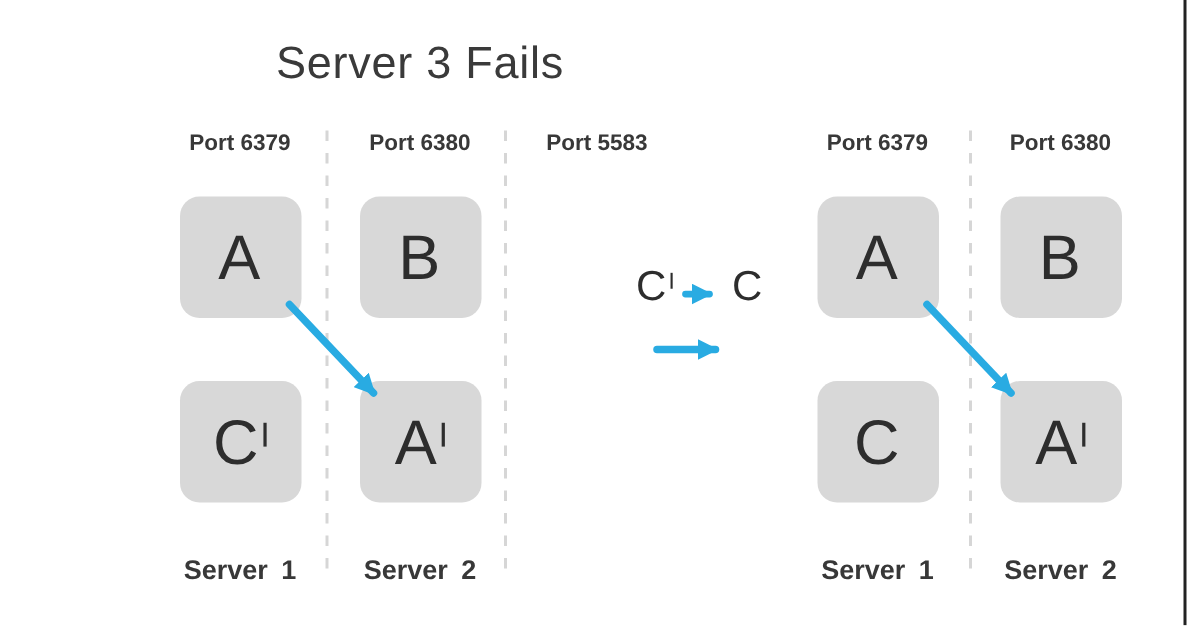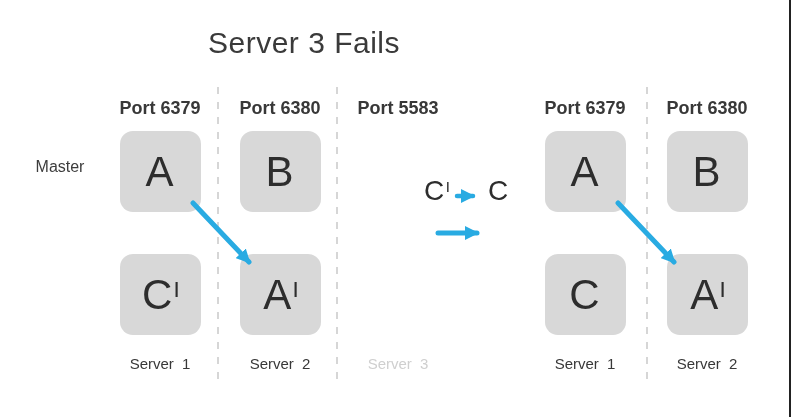--- a/index.html
+++ b/index.html
@@ -17,49 +17,48 @@
     background:#ffffff;
     overflow:hidden;
     font-family:"Liberation Sans","DejaVu Sans",sans-serif;
     color:var(--text-dark);
   }
   .title{
     position:absolute;left:0;top:26px;width:560px;
     text-align:center;
     font-size:30px;font-weight:400;letter-spacing:.5px;
     color:var(--text-dark);
-    margin-left:24px;
   }
   .port-label{
-    position:absolute;top:98px;width:120px;height:20px;
+    position:absolute;top:86px;width:120px;height:20px;
     text-align:center;line-height:20px;
-    font-size:18px;font-weight:700;color:#383838;
+    font-size:15px;font-weight:700;color:#383838;
   }
   .row-label{
     position:absolute;left:10px;width:100px;height:20px;
     text-align:center;line-height:20px;
     font-size:16px;font-weight:400;color:#3d3d3d;
   }
   .node{
     position:absolute;width:81px;height:81px;
     background:var(--box-gray);
     border-radius:13px;
     display:flex;align-items:center;justify-content:center;
   }
   .letter{
     font-size:42px;font-weight:400;color:#2d2d2d;line-height:1;
   }
   .prime{
     font-size:0.40em;vertical-align:super;font-weight:600;
     margin-left:2px;color:#2d2d2d;
   }
   .server-label{
-    position:absolute;top:354px;width:120px;height:20px;
+    position:absolute;top:370px;width:120px;height:20px;
     text-align:center;line-height:20px;
-    font-size:15px;font-weight:400;color:#383838;
+    font-size:18px;font-weight:700;color:#383838;
     word-spacing:4px;
   }
   .server-label.muted{color:var(--muted-text);}
   .trans-text{
     position:absolute;top:177px;
     font-size:28px;font-weight:400;color:#2d2d2d;line-height:1;
   }
   svg.overlay{
     position:absolute;left:0;top:0;width:794px;height:417px;
     pointer-events:none;
@@ -79,21 +78,20 @@
 <div class="canvas">
 
   <div class="title">Server 3 Fails</div>
 
   <div class="port-label" style="left:100px">Port 6379</div>
   <div class="port-label" style="left:220px">Port 6380</div>
   <div class="port-label" style="left:338px">Port 5583</div>
   <div class="port-label" style="left:525px">Port 6379</div>
   <div class="port-label" style="left:647px">Port 6380</div>
 
-  <div class="row-label" style="top:157px">Master</div>
 
   <div class="node" style="left:120px;top:131px">
     <span class="letter"><span>A</span><span class="prime"></span></span>
   </div>
   <div class="node" style="left:240px;top:131px">
     <span class="letter"><span>B</span><span class="prime"></span></span>
   </div>
   <div class="node" style="left:120px;top:254px">
     <span class="letter"><span>C</span><span class="prime">|</span></span>
   </div>
@@ -112,21 +110,20 @@
   </div>
   <div class="node" style="left:667px;top:254px">
     <span class="letter"><span>A</span><span class="prime">|</span></span>
   </div>
 
   <div class="trans-text" style="left:424px"><span>C</span><span class="prime">|</span></div>
   <div class="trans-text" style="left:488px">C</div>
 
   <div class="server-label" style="left:100px">Server 1</div>
   <div class="server-label" style="left:220px">Server 2</div>
-  <div class="server-label muted" style="left:338px">Server 3</div>
   <div class="server-label" style="left:525px">Server 1</div>
   <div class="server-label" style="left:647px">Server 2</div>
 
   <svg class="overlay" viewBox="0 0 794 417">
     <defs>
       <marker id="ah" markerUnits="userSpaceOnUse" markerWidth="16" markerHeight="14" refX="12" refY="7" orient="auto">
         <path class="arrowhead" d="M0,0 L14,7 L0,14 z"></path>
       </marker>
     </defs>
     <line class="sep" x1="218" y1="87" x2="218" y2="379"></line>

